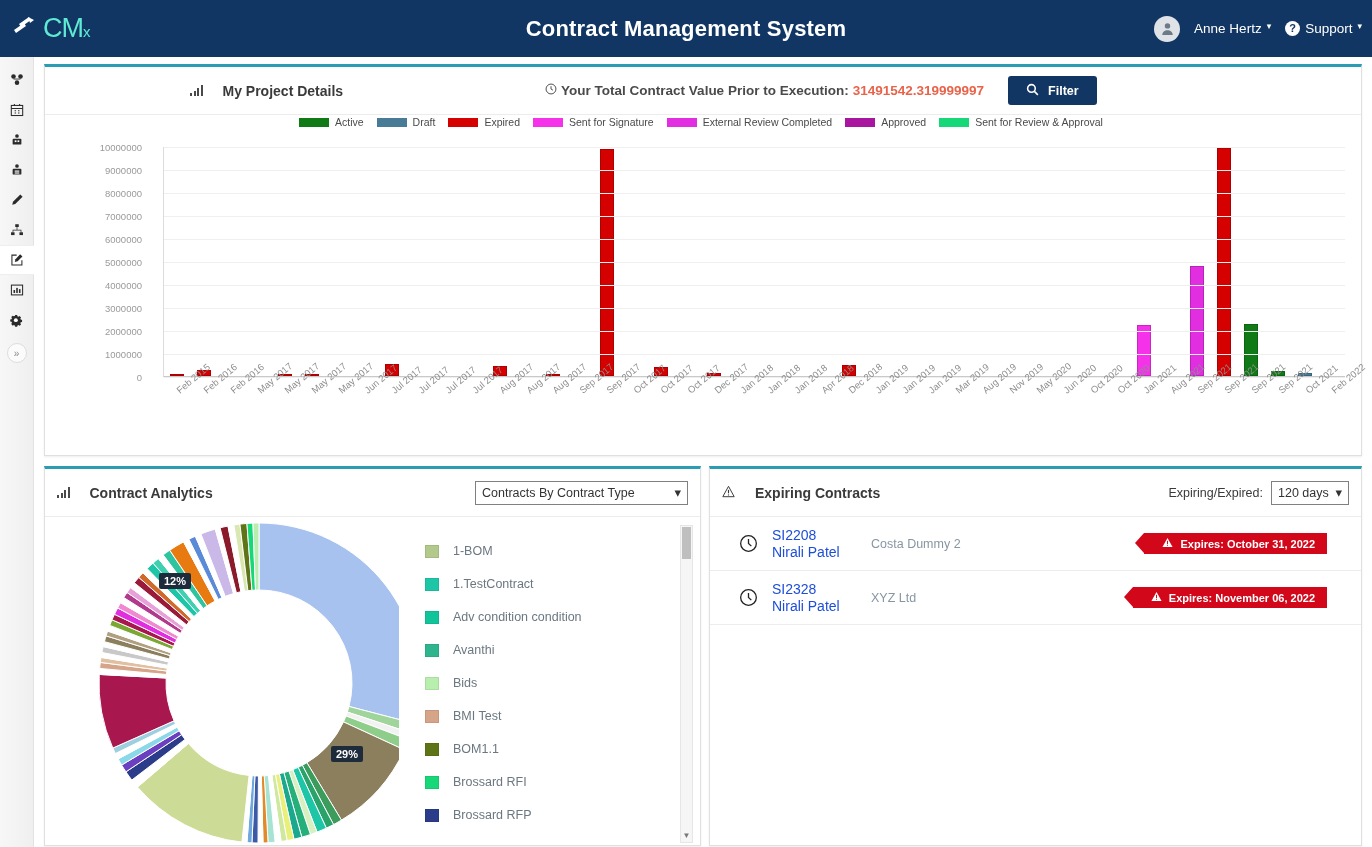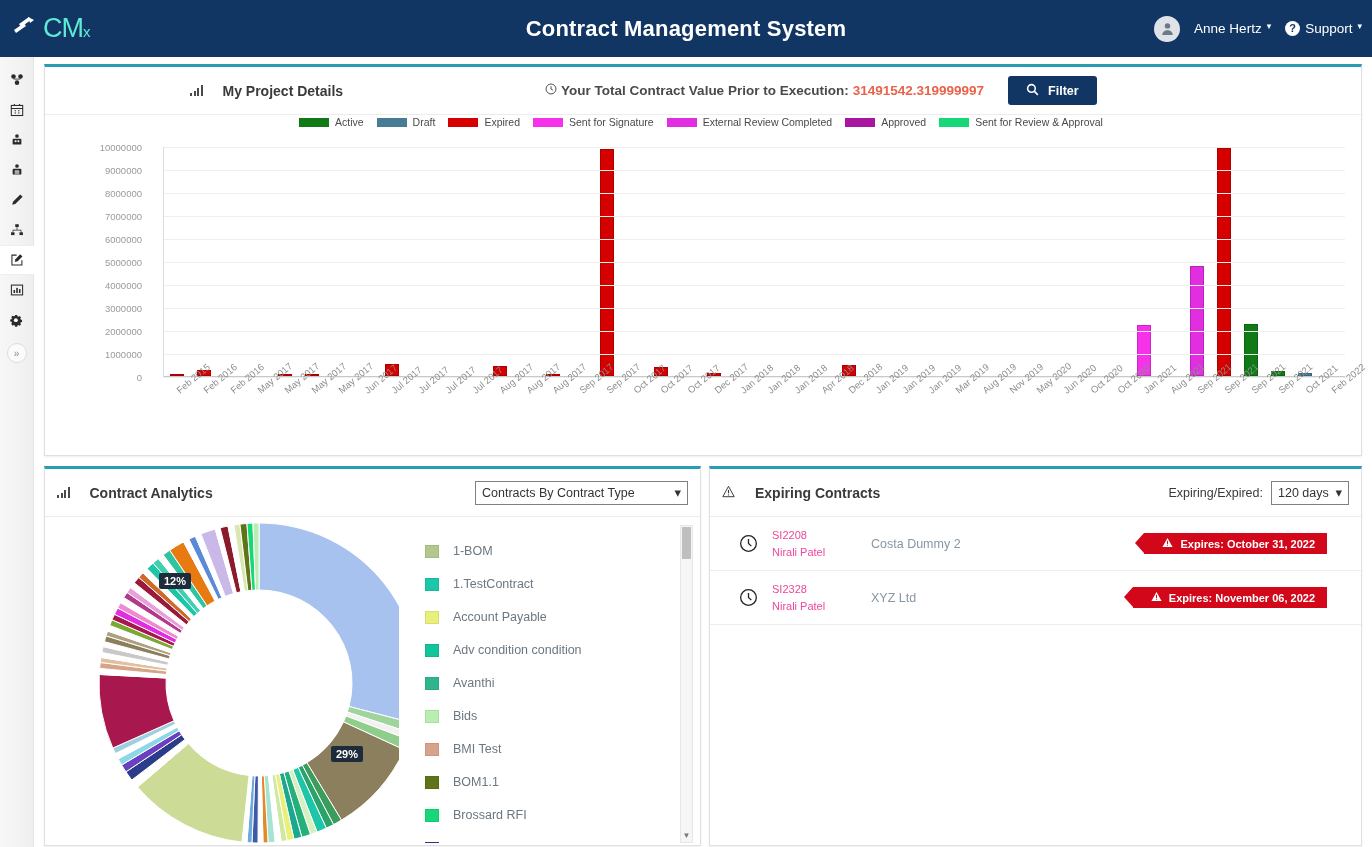--- a/index.html
+++ b/index.html
@@ -163,21 +163,21 @@
   .pct-label {
     position: absolute; background: #1d2b3a; color: #fff;
     font-size: 11px; font-weight: bold; padding: 2px 5px; border-radius: 2px;
   }
   
   .ex-row { display: flex; align-items: center; height: 54px; border-bottom: 1px solid #ececec; padding: 0 14px; }
   .ex-clock {
     width: 48px; flex: 0 0 auto; display: flex; align-items: center; justify-content: center;
     font-size: 19px; color: #222;
   }
-  .ex-id { width: 95px; flex: 0 0 auto; font-size: 11px; color: #ec4899; line-height: 17px; }
+  .ex-id { width: 95px; flex: 0 0 auto; font-size: 14px; color: #1d4ed8; line-height: 17px; }
   .ex-party { flex: 1 1 auto; font-size: 12.5px; color: #8796a3; padding-left: 4px; }
   .ribbon {
     position: relative; background: #d2071a; color: #fff;
     font-size: 11px; font-weight: bold; height: 21px;
     display: flex; align-items: center; gap: 7px;
     padding: 0 12px 0 18px; margin-right: 20px; white-space: nowrap;
   }
   .ribbon:before {
     content: ""; position: absolute; left: -9px; top: 0;
     border-top: 10.5px solid transparent; border-bottom: 10.5px solid transparent;
@@ -740,24 +740,20 @@
   <div id="legend-list">
       <div class="leg-row">
         <span class="leg-sw" style="background:#b2c98b"></span>
         <span>1-BOM</span>
       </div>
       <div class="leg-row">
         <span class="leg-sw" style="background:#1ec6a8"></span>
         <span>1.TestContract</span>
       </div>
       <div class="leg-row">
-        <span class="leg-sw" style="background:#e9f07a"></span>
-        <span>Account Payable</span>
-      </div>
-      <div class="leg-row">
         <span class="leg-sw" style="background:#12c49a"></span>
         <span>Adv condition condition</span>
       </div>
       <div class="leg-row">
         <span class="leg-sw" style="background:#2fb58e"></span>
         <span>Avanthi</span>
       </div>
       <div class="leg-row">
         <span class="leg-sw" style="background:#b8eeae"></span>
         <span>Bids</span>

